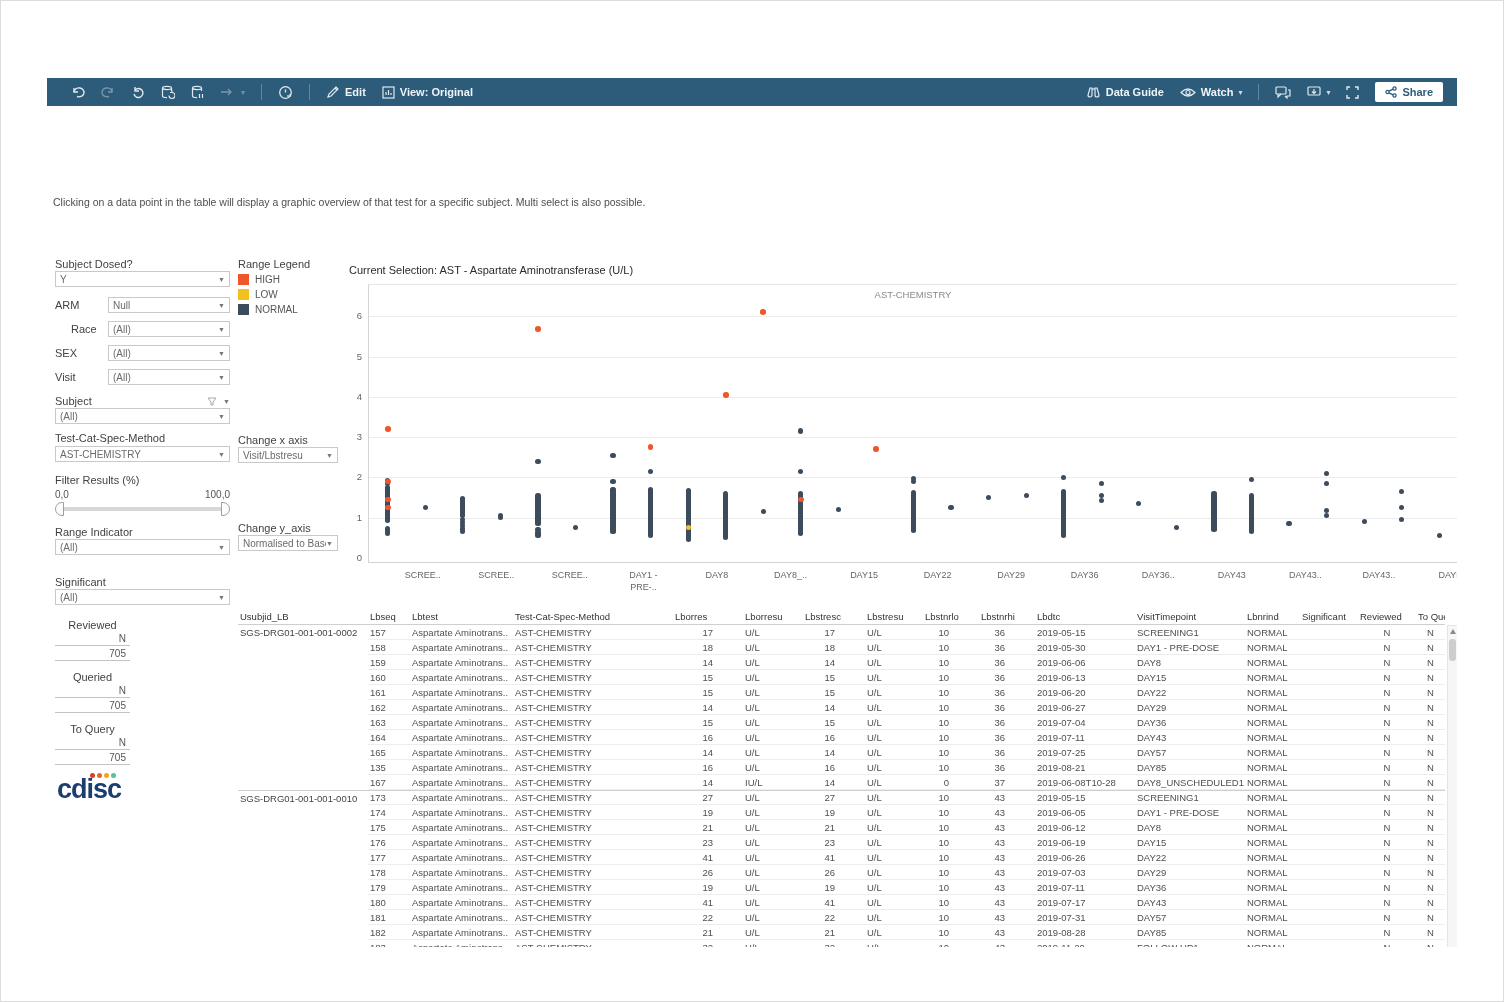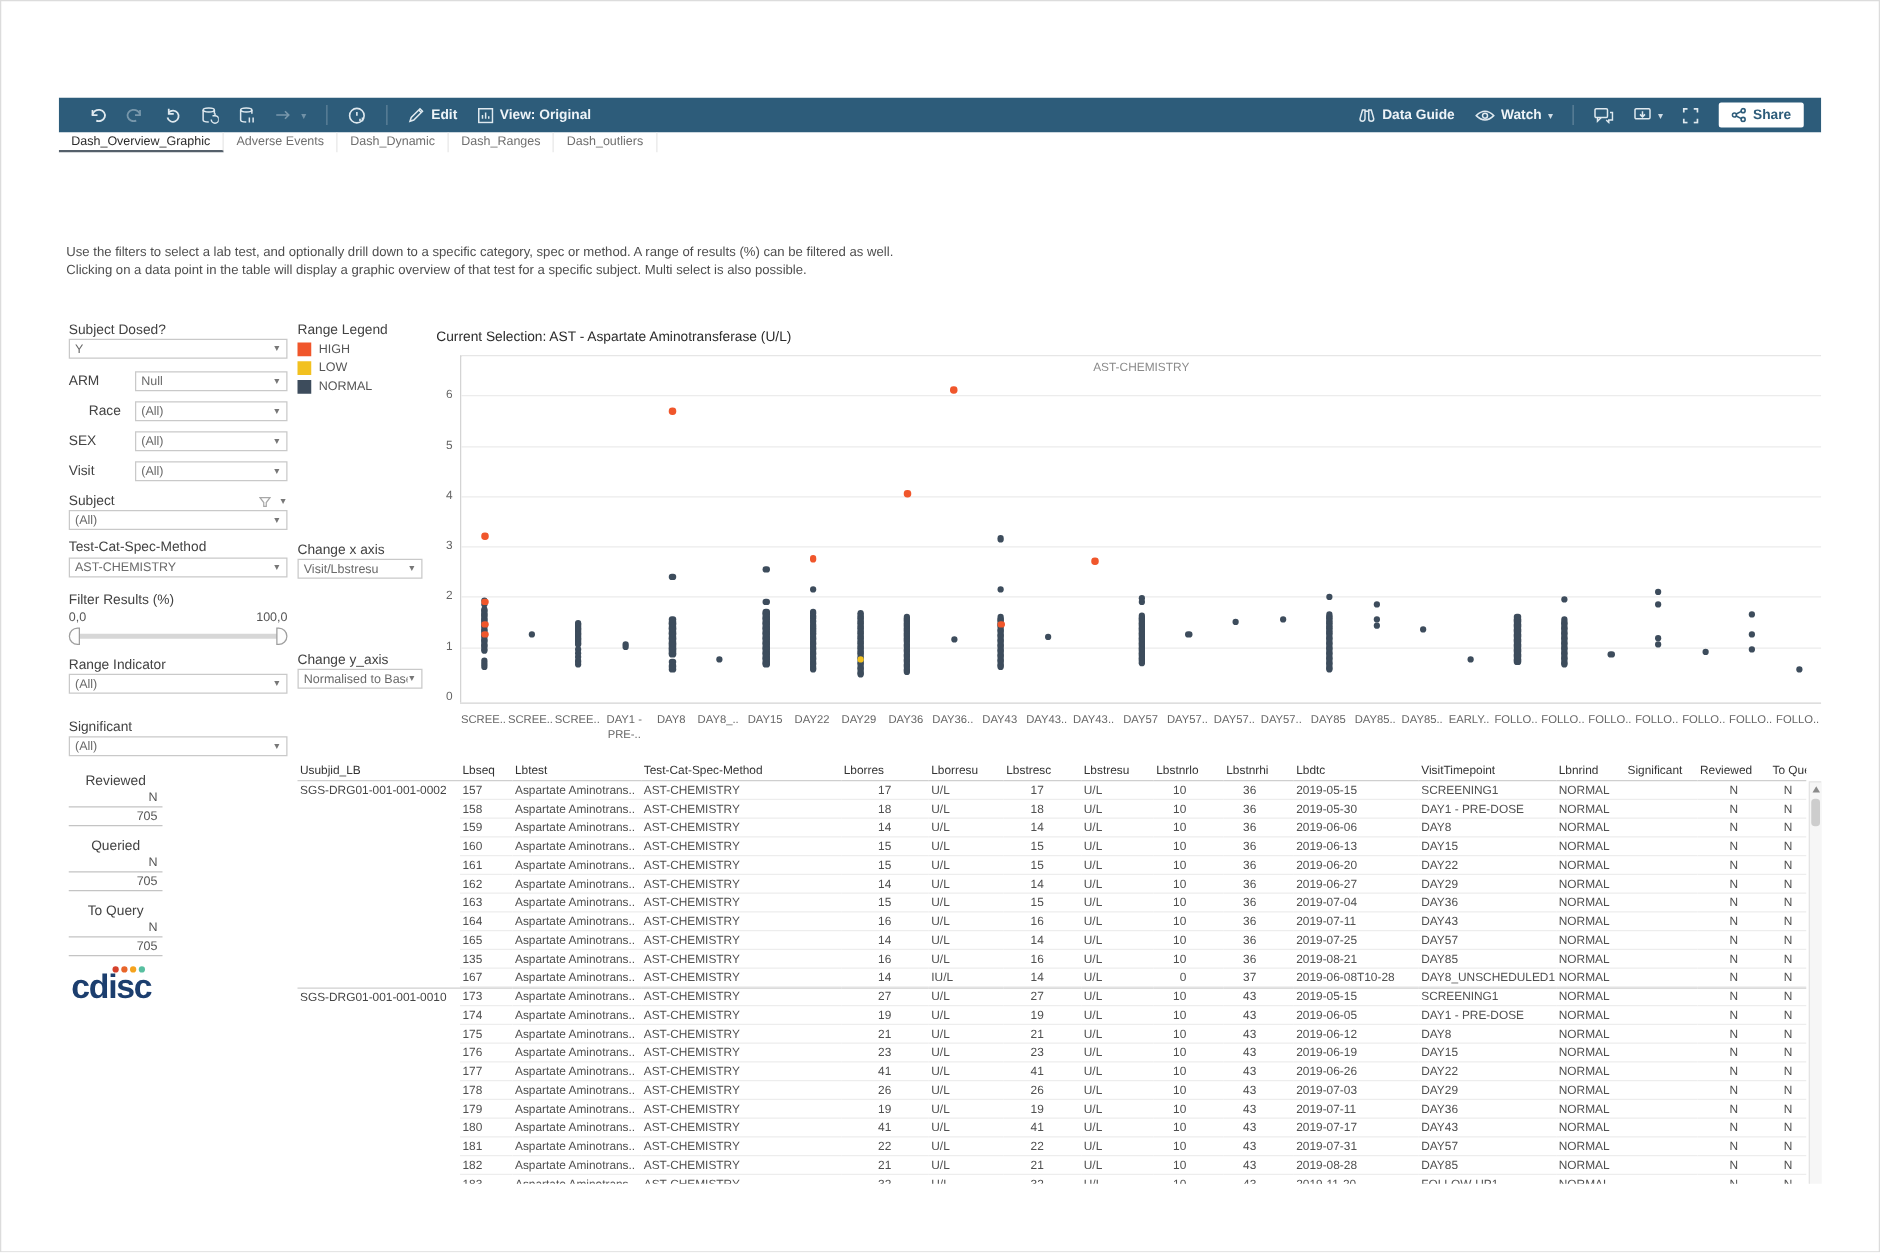--- a/index.html
+++ b/index.html
@@ -55,21 +55,21 @@
 
   
   .chart-title { position: absolute; left: 302px; top: 142px; font-size: 11px; color: #2b2b2b; }
   .plot { position: absolute; left: 321px; top: 162px; width: 1089px; height: 278px; border-left: 1px solid #d4d4d4; border-top: 1px solid #e6e6e6; }
   .plot-header { position: absolute; left: 0; top: 4px; width: 100%; text-align: center; font-size: 9.5px; color: #8a8a8a; }
   .gridline { position: absolute; left: 0; width: 100%; height: 1px; background: #ececec; }
   .axis-bottom { position: absolute; left: 321px; top: 440px; width: 1089px; height: 1px; background: #d4d4d4; }
   .ytick { position: absolute; width: 20px; text-align: right; font-size: 9.5px; color: #666; }
   .pt { position: absolute; border-radius: 50%; }
   .xlabels { position: absolute; left: 321px; top: 447px; width: 1089px; display: flex; }
-  .xlab { width: 37.55px; flex: 0 0 37.55px; text-align: center; font-size: 9px; color: #666; line-height: 12px; white-space: pre-line; }
+  .xlab { width: 37.55px; flex: 0 0 37.55px; text-align: center; font-size: 9px; color: #666; line-height: 12px; white-space: pre-line; margin-left: 36px; }
 
   
   .tbl { position: absolute; left: 191px; top: 487px; width: 1209px; }
   .trow { display: grid; grid-template-columns: 130px 42px 103px 160px 70px 60px 62px 58px 56px 56px 100px 110px 55px 58px 58px 29px; height: 15px; align-items: center; }
   .trow.thead { height: 16px; }
   .tcell { font-size: 9.5px; color: #4f4f4f; white-space: nowrap; overflow: hidden; padding-left: 2px; height: 100%; display: flex; align-items: center; }
   .thead .tcell { color: #333; border-bottom: 1px solid #cfcfcf; }
   .tcell.num { justify-content: flex-end; padding-right: 30px; }
   .tcell.ctr { justify-content: center; padding-left: 0; }
   .body-cell { border-bottom: 1px solid #ededed; }
@@ -194,32 +194,24 @@
               <circle cx="9.5" cy="2.5" r="1.6"></circle>
               <circle cx="2.5" cy="6" r="1.6"></circle>
               <circle cx="9.5" cy="9.5" r="1.6"></circle>
               <path d="M4 5.2 L8 3.1 M4 6.8 L8 8.9"></path>
             </svg>
             <span>Share</span>
           </span>
       </div>
     </div>
 
-    <div class="tabs" id="tabs">
-        <div class="tab active">Dash_Overview_Graphic</div>
-        <div class="tab">Adverse Events</div>
-        <div class="tab">Dash_Dynamic</div>
-        <div class="tab">Dash_Ranges</div>
-        <div class="tab">Dash_outliers</div>
-      </div>
 
     <div class="dash">
 
       <div class="desc">
-        <div>Use the filters to select a lab test, and optionally drill down to a specific category, spec or method. A range of results (%) can be filtered as well.</div>
         <div>Clicking on a data point in the table will display a graphic overview of that test for a specific subject. Multi select is also possible.</div>
       </div>
 
       <div class="flabel" style="position:absolute;left:8px;top:136px;">Subject Dosed?</div>
       <div class="dropdown" style="left:8px;top:149px;width:175px;">
           <span>Y</span>
           <span class="dd-caret">▼</span>
         </div>
 
       <div class="flabel" style="position:absolute;left:8px;top:177px;">ARM</div>

